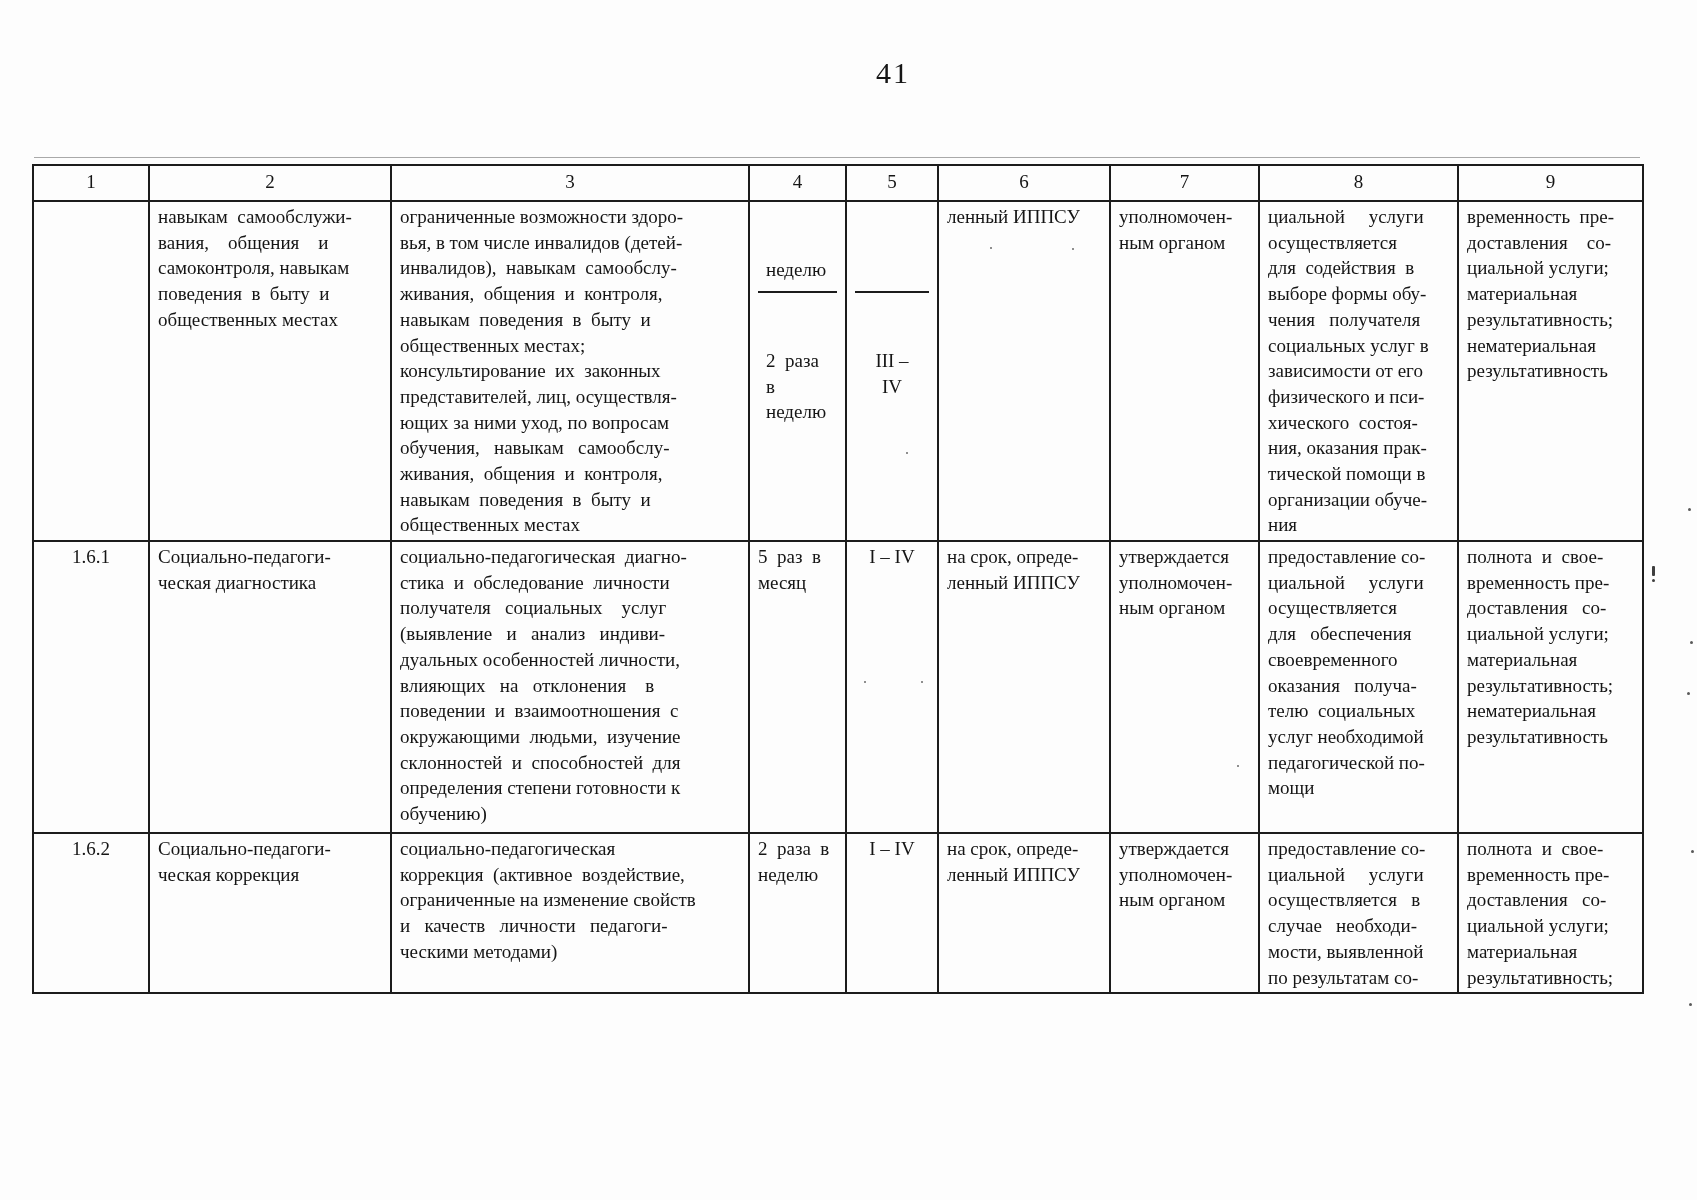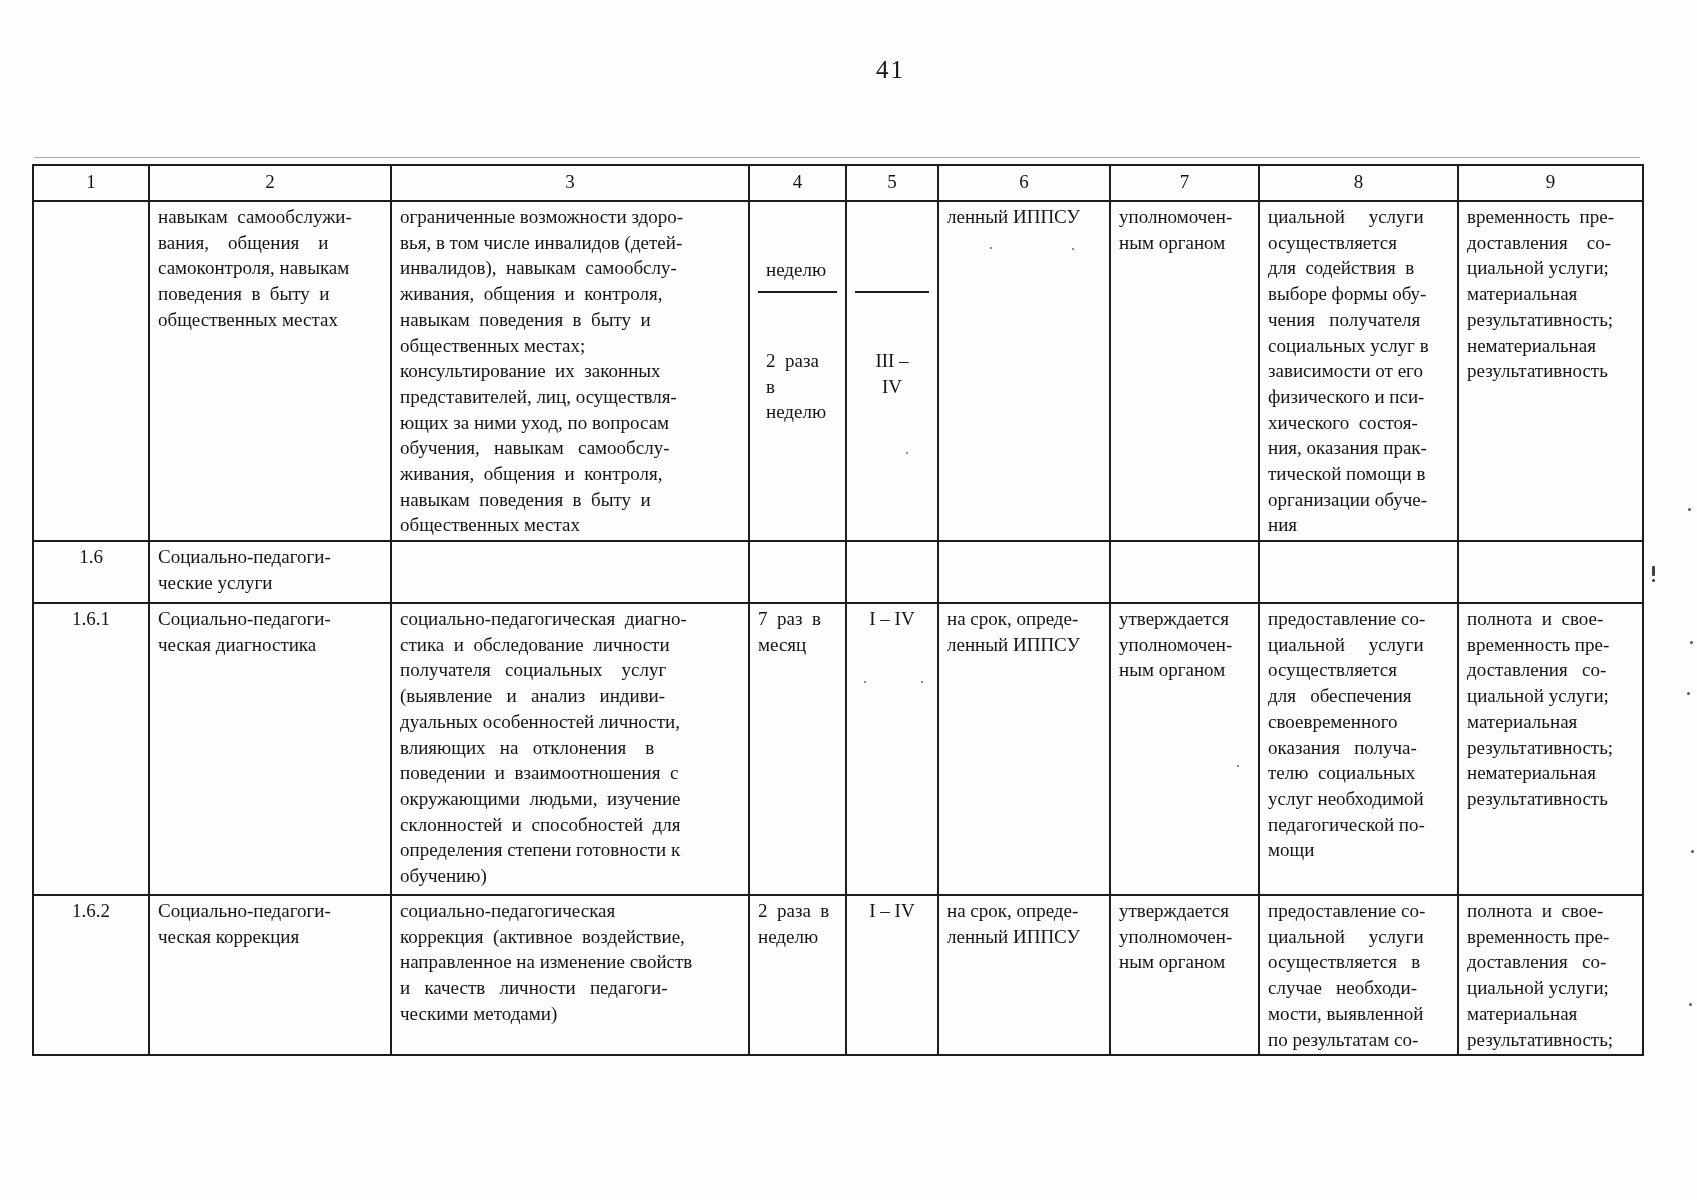--- a/index.html
+++ b/index.html
@@ -14,21 +14,21 @@
   }
   .page {
     position: relative;
     width: 1697px;
     height: 1200px;
   }
   .page-number {
     position: absolute;
     left: 876px;
     top: 56px;
-    font-size: 25px;
+    font-size: 30px;
     letter-spacing: 2px;
   }
   
   .smudge-line {
     position: absolute;
     left: 34px;
     top: 157px;
     width: 1606px;
     height: 1px;
     background: #a9a9a9;
@@ -185,49 +185,37 @@
 ния</td>
       <td class="col-qual">временность  пре-
 доставления    со-
 циальной услуги;
 материальная
 результативность;
 нематериальная
 результативность</td>
     </tr>
 
-    <tr class="row-16">
-      <td class="col-num">1.6</td>
-      <td class="col-name">Социально-педагоги-
-ческие услуги</td>
-      <td class="col-desc"></td>
-      <td class="col-period"></td>
-      <td class="col-quarter"></td>
-      <td class="col-term"></td>
-      <td class="col-approval"></td>
-      <td class="col-cond"></td>
-      <td class="col-qual"></td>
-    </tr>
 
     <tr class="row-161">
       <td class="col-num">1.6.1</td>
       <td class="col-name">Социально-педагоги-
 ческая диагностика</td>
       <td class="col-desc">социально-педагогическая  диагно-
 стика  и  обследование  личности
 получателя   социальных    услуг
 (выявление   и   анализ   индиви-
 дуальных особенностей личности,
 влияющих   на   отклонения    в
 поведении  и  взаимоотношения  с
 окружающими  людьми,  изучение
 склонностей  и  способностей  для
 определения степени готовности к
 обучению)</td>
-      <td class="col-period">7  раз  в
+      <td class="col-period">5  раз  в
 месяц</td>
       <td class="col-quarter">I – IV</td>
       <td class="col-term">на срок, опреде-
 ленный ИППСУ</td>
       <td class="col-approval">утверждается
 уполномочен-
 ным органом</td>
       <td class="col-cond">предоставление со-
 циальной     услуги
 осуществляется
@@ -247,21 +235,21 @@
 нематериальная
 результативность</td>
     </tr>
 
     <tr class="row-162">
       <td class="col-num">1.6.2</td>
       <td class="col-name">Социально-педагоги-
 ческая коррекция</td>
       <td class="col-desc">социально-педагогическая
 коррекция  (активное  воздействие,
-направленное на изменение свойств
+ограниченные на изменение свойств
 и   качеств   личности   педагоги-
 ческими методами)</td>
       <td class="col-period">2  раза  в
 неделю</td>
       <td class="col-quarter">I – IV</td>
       <td class="col-term">на срок, опреде-
 ленный ИППСУ</td>
       <td class="col-approval">утверждается
 уполномочен-
 ным органом</td>

